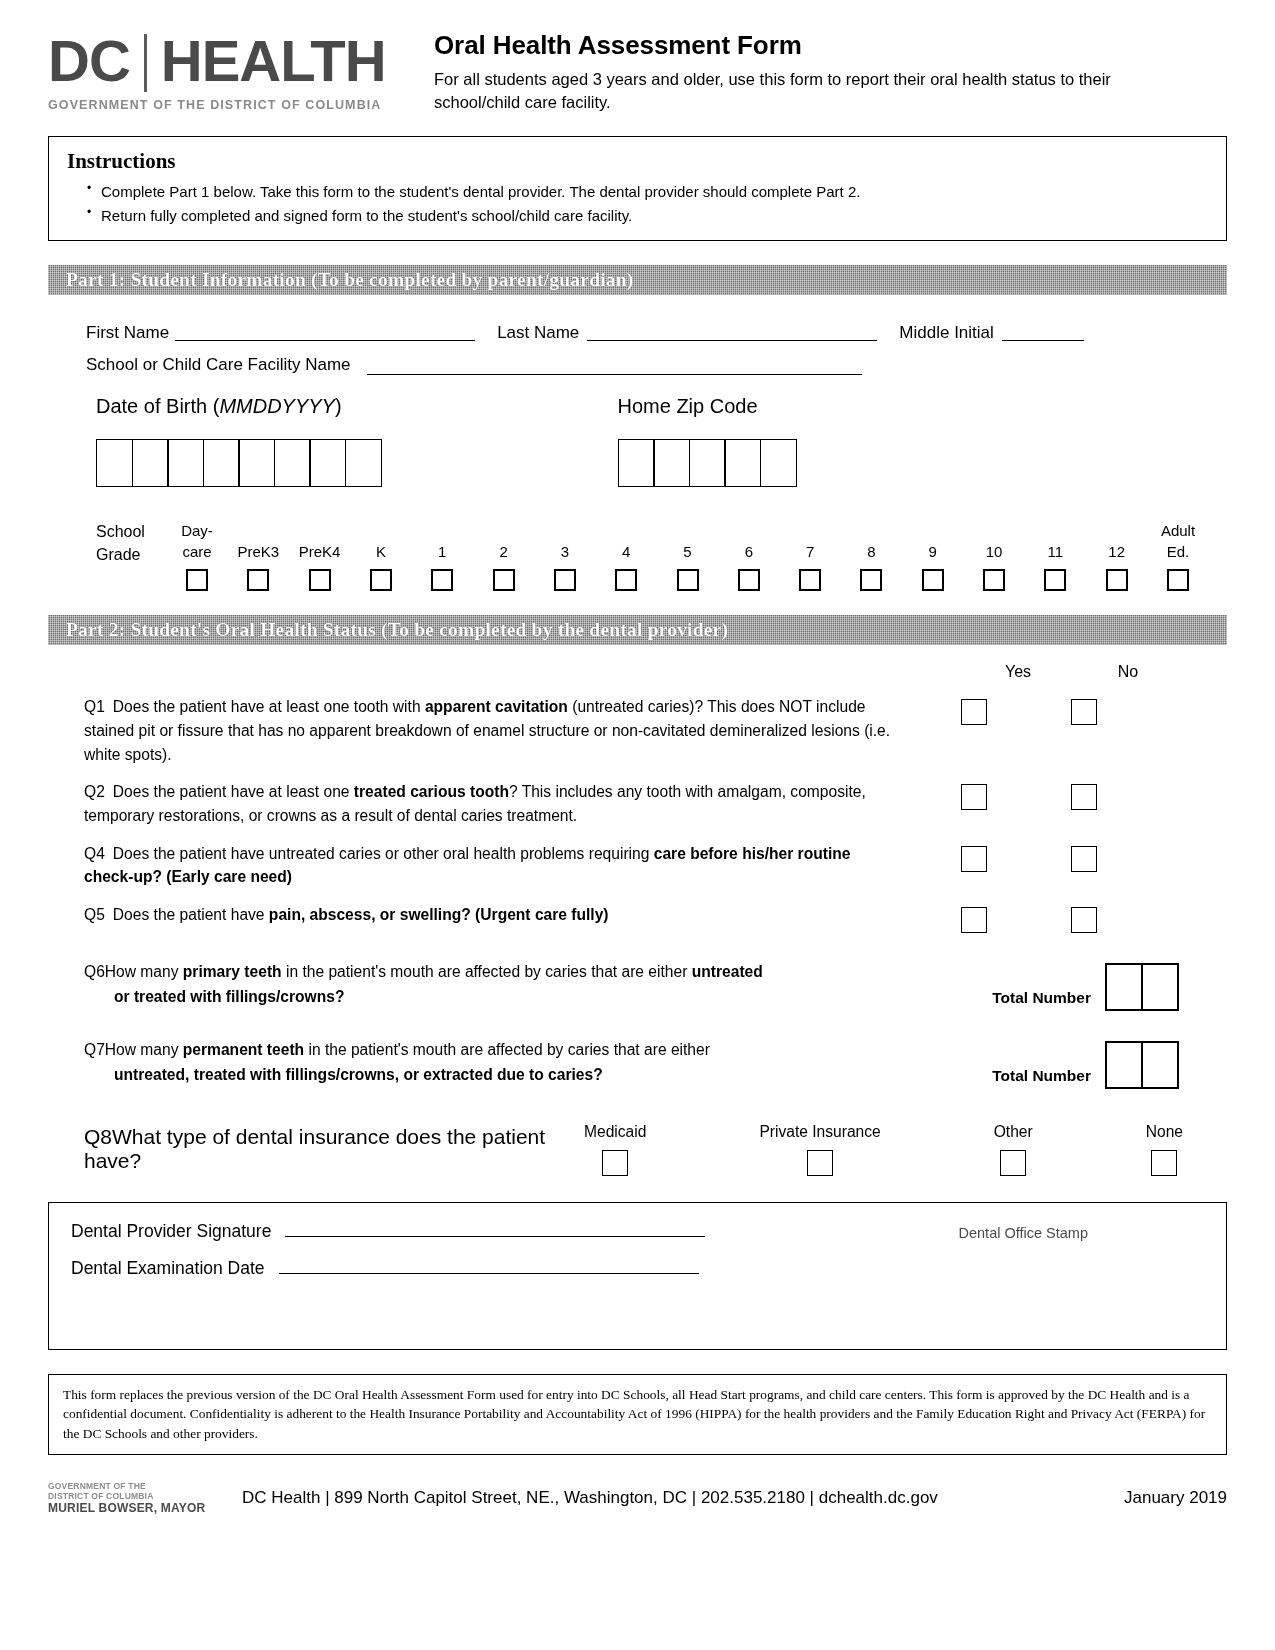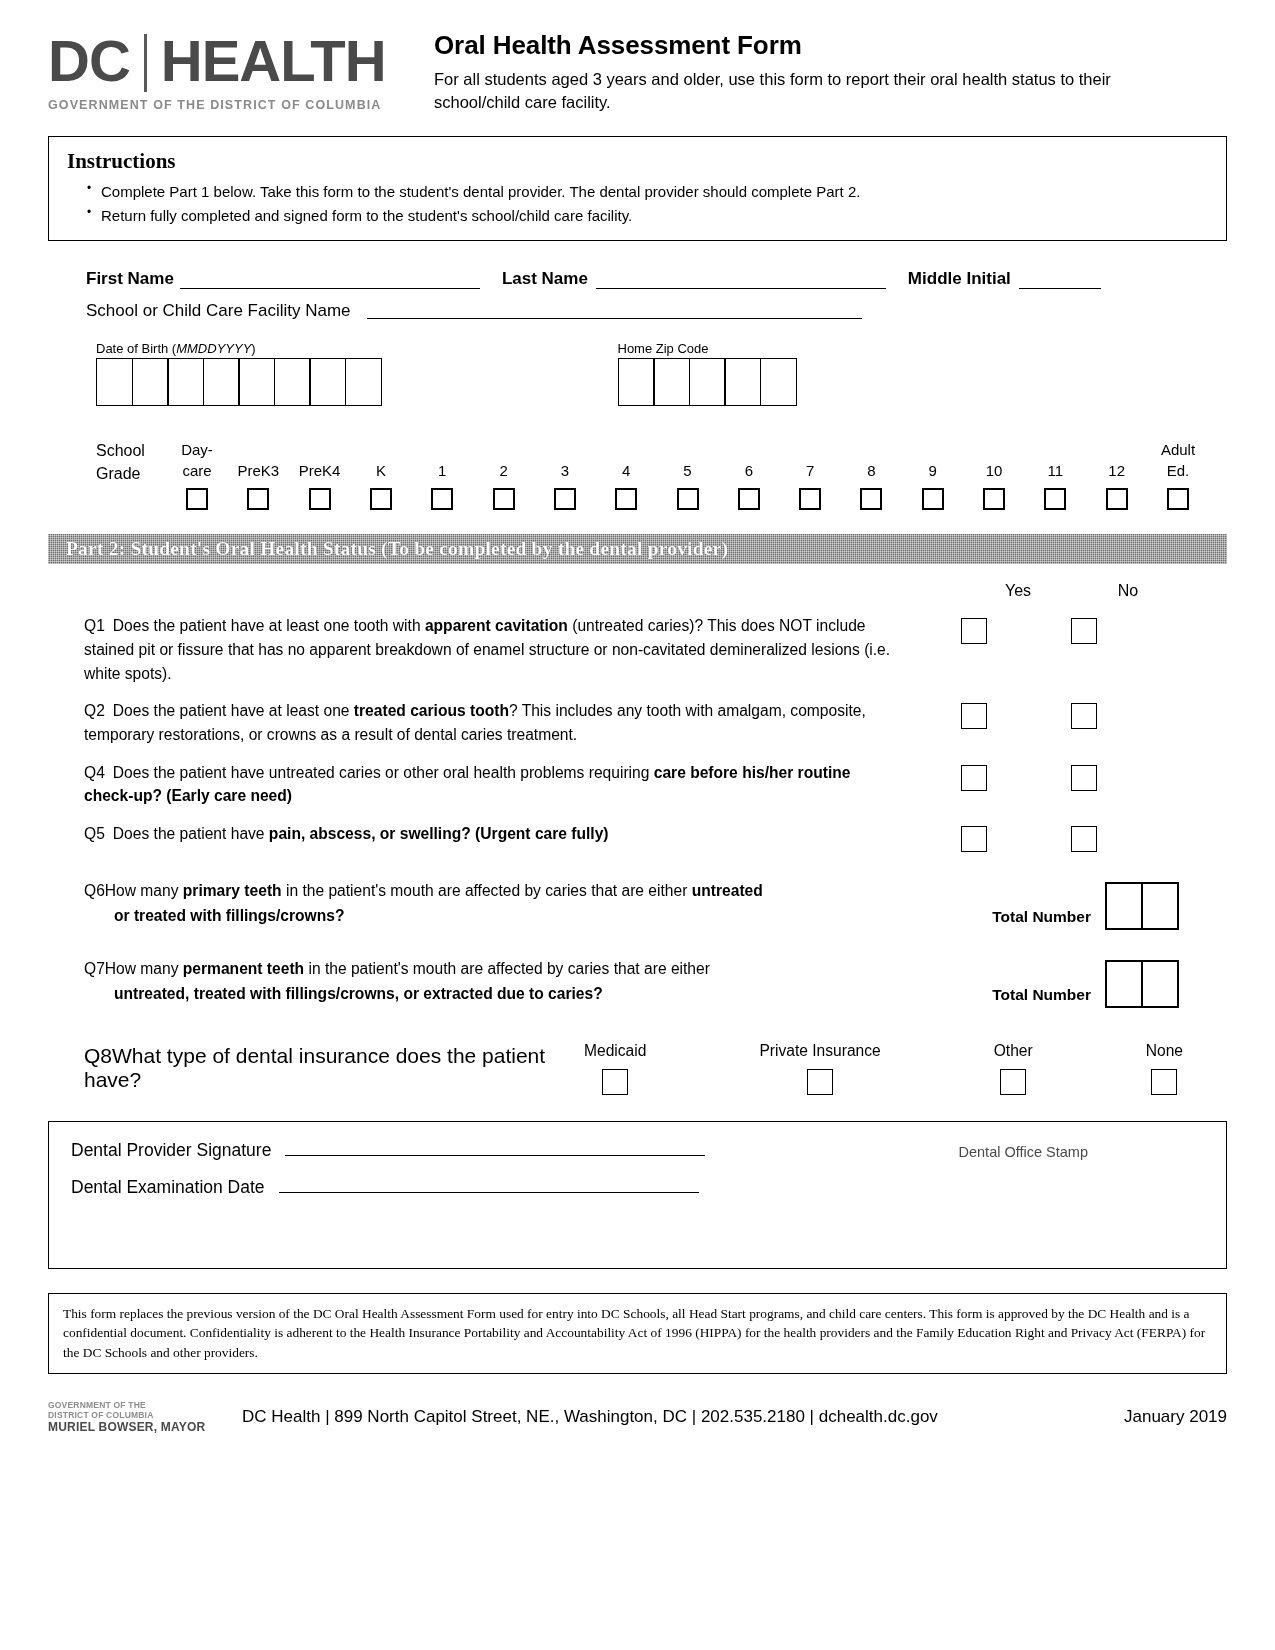--- a/index.html
+++ b/index.html
@@ -131,52 +131,51 @@
     letter-spacing: 0.2px;
     text-shadow: 0 0 1px rgba(0,0,0,0.6);
   }
 
   
   .part1 {
     padding: 0 48px;
   }
   .name-row {
     display: flex;
-    align-items: flex-end;
+    align-items: center;
     font-size: 17px;
     margin-top: 28px;
     padding-left: 38px;
-    font-weight: bold;
   }
   .fld-label { white-space: nowrap; }
   .ruled {
     border-bottom: 1px solid #000;
     display: inline-block;
     height: 15px;
   }
   .w-first { width: 300px; margin: 0 22px 0 6px; }
   .w-last  { width: 290px; margin: 0 22px 0 8px; }
   .w-mi    { width: 82px;  margin-left: 8px; }
   .school-row {
     display: flex;
-    align-items: center;
+    align-items: flex-end;
     font-size: 17px;
     margin-top: 12px;
     padding-left: 38px;
   }
   .w-school { width: 495px; margin-left: 16px; }
 
   .boxline-row {
     display: flex;
     margin-top: 20px;
     padding-left: 48px;
   }
   .box-group-label {
-    font-size: 13px;
-    margin-bottom: 2px;
+    font-size: 20px;
+    margin-bottom: 21px;
     display: block;
   }
   .box-group-label em { font-style: italic; }
   .boxes { display: flex; }
   .boxes .cell {
     width: 37px;
     height: 48px;
     border: 1.5px solid #000;
     margin-left: -1.5px;
     box-sizing: border-box;
@@ -408,20 +407,23 @@
   </div>
 
   <div class="instructions">
     <h2>Instructions</h2>
     <ul>
       <li>Complete Part 1 below. Take this form to the student's dental provider. The dental provider should complete Part 2.</li>
       <li>Return fully completed and signed form to the student's school/child care facility.</li>
     </ul>
   </div>
 
+  <div class="section-bar">
+    <span>Part 1: Student Information (To be completed by parent/guardian)</span>
+  </div>
 
   <div class="part1">
 
     <div class="name-row">
       <span class="fld-label">First Name</span>
       <span class="ruled w-first"></span>
       <span class="fld-label">Last Name</span>
       <span class="ruled w-last"></span>
       <span class="fld-label">Middle Initial</span>
       <span class="ruled w-mi"></span>

